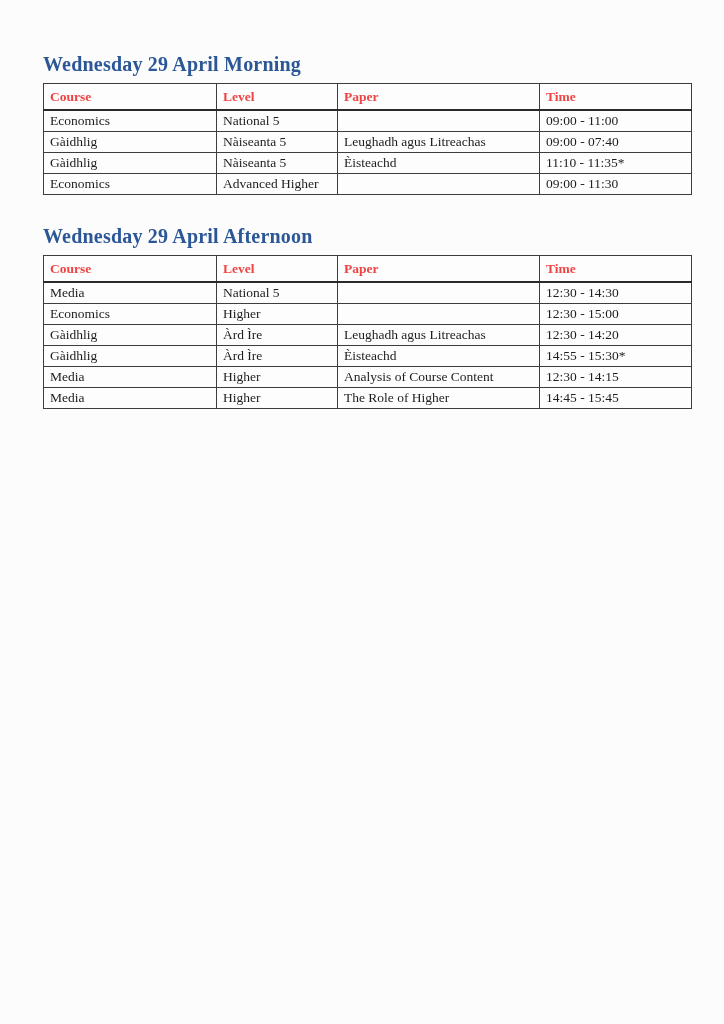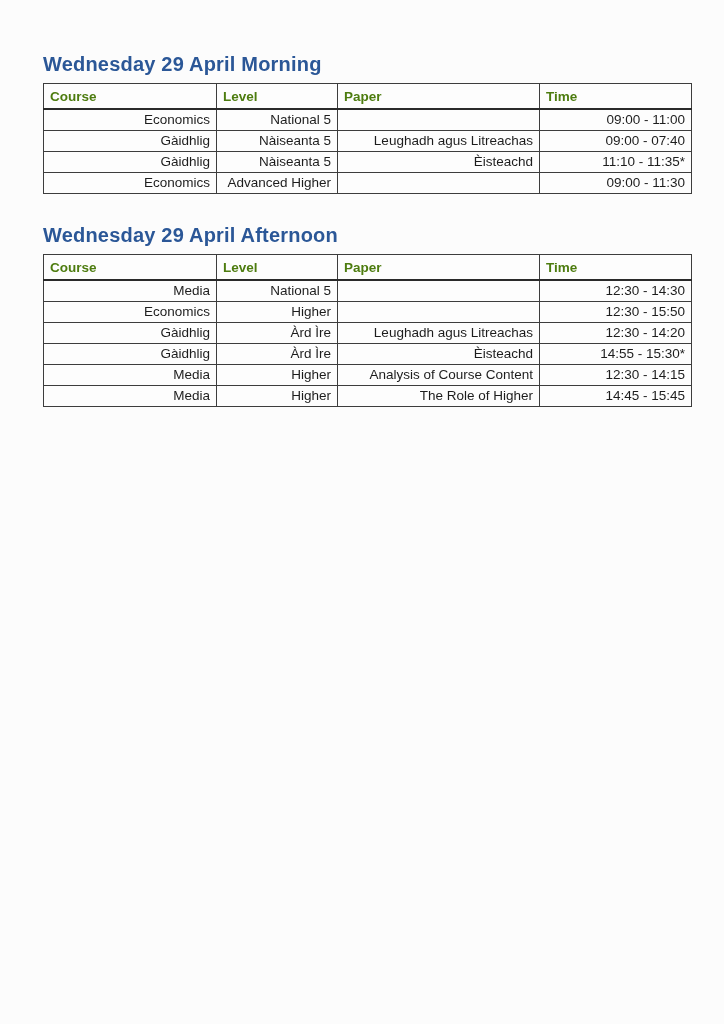--- a/index.html
+++ b/index.html
@@ -11,20 +11,21 @@
     height: 1024px;
     background: #fcfcfc;
     font-family: "Liberation Sans", sans-serif;
     overflow: hidden;
   }
   .page {
     box-sizing: border-box;
     width: 724px;
     height: 1024px;
     padding: 53px 24px 0 43px;
+    font-family: Liberation Serif, serif;
   }
   .section { width: 648px; }
   .section + .section { margin-top: 30px; }
   .section-title {
     margin: 0 0 7px 0;
     font-size: 20px;
     font-weight: bold;
     color: #2b5797;
     letter-spacing: 0.2px;
   }
@@ -32,24 +33,23 @@
     width: 648px;
     border-collapse: collapse;
     table-layout: fixed;
     background: #fdfdfd;
   }
   table.timetable th,
   table.timetable td {
     border: 1px solid #3d3d3d;
     overflow: hidden;
     white-space: nowrap;
-    text-align: right;
   }
   table.timetable th {
-    color: #4d7c0f;
+    color: #ef4444;
     font-size: 13.5px;
     font-weight: bold;
     text-align: left;
     padding: 5px 6px 4px 6px;
     border-bottom: 2px solid #2a2a2a;
     margin-left: 32px;
   }
   table.timetable td {
     color: #1d1d1d;
     font-size: 13.5px;
@@ -134,21 +134,21 @@
           <tr>
             <td>Media</td>
             <td>National 5</td>
             <td></td>
             <td>12:30 - 14:30</td>
           </tr>
           <tr>
             <td>Economics</td>
             <td>Higher</td>
             <td></td>
-            <td>12:30 - 15:50</td>
+            <td>12:30 - 15:00</td>
           </tr>
           <tr>
             <td>Gàidhlig</td>
             <td>Àrd Ìre</td>
             <td>Leughadh agus Litreachas</td>
             <td>12:30 - 14:20</td>
           </tr>
           <tr>
             <td>Gàidhlig</td>
             <td>Àrd Ìre</td>

